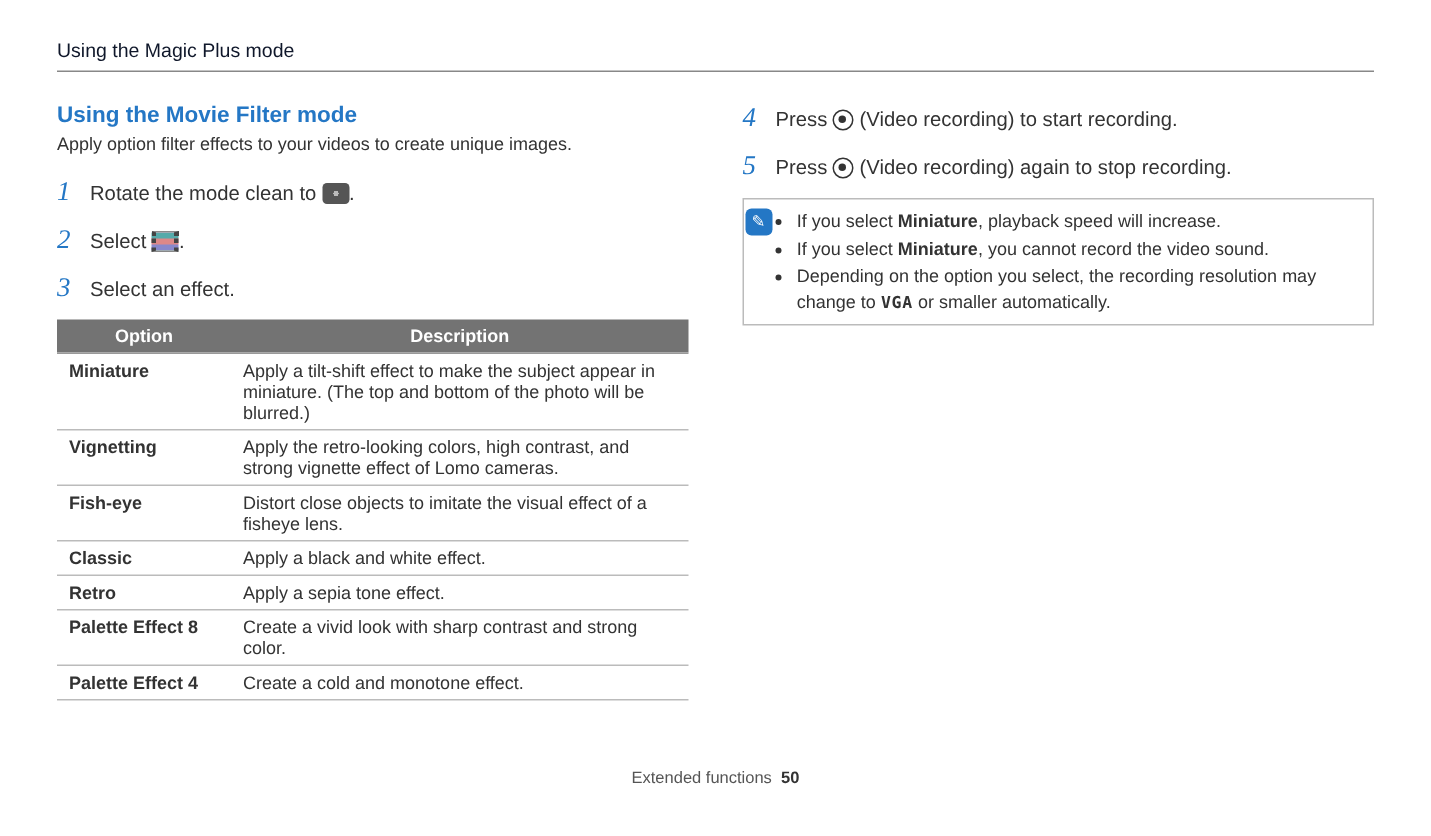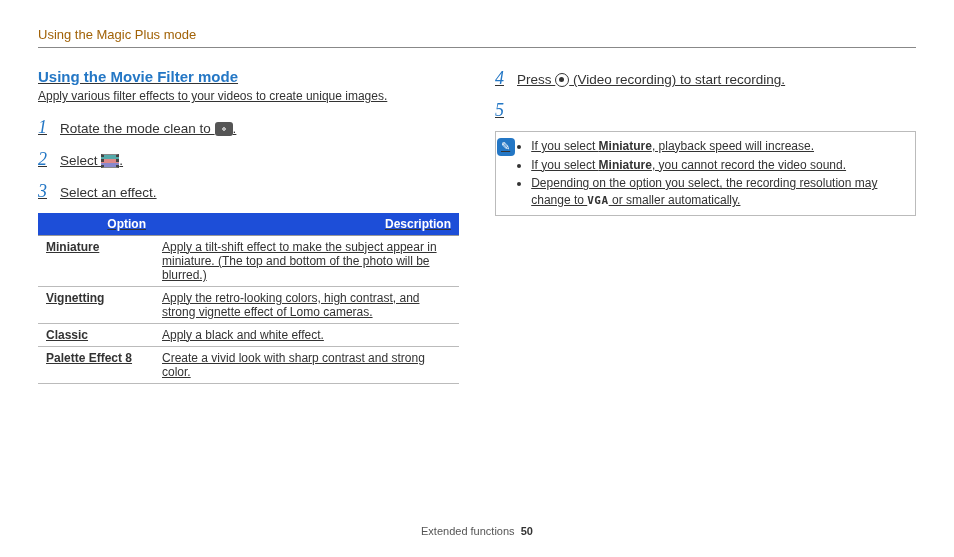--- a/index.html
+++ b/index.html
@@ -12,27 +12,26 @@
     box-sizing: border-box;
     padding: 25px 38px 0 38px;
     position: relative;
   }
   .header-bar {
     border-bottom: 1px solid #888;
     padding-bottom: 4px;
     margin-bottom: 20px;
   }
   .header-text {
-    color: #a16207;
+    color: #0f172a;
     font-size: 13px;
   }
   .columns {
     display: flex;
     gap: 36px;
-    text-decoration: underline;
   }
   .col {
     flex: 1;
     min-width: 0;
   }
   .section-title {
     color: #2477c5;
     font-weight: bold;
     font-size: 15px;
     margin: 0 0 4px 0;
@@ -101,23 +100,23 @@
     background: #333;
     border-radius: 50%;
   }
   table {
     width: 100%;
     border-collapse: collapse;
     font-size: 12px;
     margin-top: 4px;
   }
   th {
-    background: #1d4ed8;
+    background: #737373;
     color: #fff;
-    text-align: right;
+    text-align: center;
     font-weight: bold;
     padding: 4px 8px;
     border-bottom: 1px solid #999;
   }
   td {
     padding: 4px 8px;
     border-bottom: 1px solid #bbb;
     vertical-align: top;
   }
   td.opt { font-weight: bold; width: 100px; }
@@ -156,39 +155,39 @@
   .vga {
     font-family: monospace;
     font-weight: bold;
     letter-spacing: 0.5px;
     font-size: 11px;
     display: inline-block;
     vertical-align: baseline;
   }
   .footer {
     position: absolute;
-    bottom: 20px;
+    bottom: 32px;
     left: 0; right: 0;
     text-align: center;
     font-size: 11px;
     color: #555;
   }
   .footer .pg { font-weight: bold; color: #333; }
 </style>
 </head>
 <body>
 
 <div class="header-bar">
   <span class="header-text">Using the Magic Plus mode</span>
 </div>
 
 <div class="columns">
   <div class="col">
     <div class="section-title">Using the Movie Filter mode</div>
-    <div class="section-desc">Apply various filter effects to your videos to create unique images.</div>
+    <div class="section-desc">Apply option filter effects to your videos to create unique images.</div>
 
     <div class="step">
       <span class="step-num">1</span>
       <span class="step-text">
         <span>Rotate the mode clean to </span><span class="icon-dial"></span><span>.</span>
       </span>
     </div>
 
     <div class="step">
       <span class="step-num">2</span>
@@ -212,40 +211,55 @@
       <tbody id="tbl-body">
           <tr>
             <td class="opt">Miniature</td>
             <td>Apply a tilt-shift effect to make the subject appear in miniature. (The top and bottom of the photo will be blurred.)</td>
           </tr>
           <tr>
             <td class="opt">Vignetting</td>
             <td>Apply the retro-looking colors, high contrast, and strong vignette effect of Lomo cameras.</td>
           </tr>
           <tr>
+            <td class="opt">Fish-eye</td>
+            <td>Distort close objects to imitate the visual effect of a fisheye lens.</td>
+          </tr>
+          <tr>
             <td class="opt">Classic</td>
             <td>Apply a black and white effect.</td>
           </tr>
           <tr>
+            <td class="opt">Retro</td>
+            <td>Apply a sepia tone effect.</td>
+          </tr>
+          <tr>
             <td class="opt">Palette Effect 8</td>
             <td>Create a vivid look with sharp contrast and strong color.</td>
+          </tr>
+          <tr>
+            <td class="opt">Palette Effect 4</td>
+            <td>Create a cold and monotone effect.</td>
           </tr>
         </tbody>
     </table>
   </div>
 
   <div class="col">
     <div class="step">
       <span class="step-num">4</span>
       <span class="step-text">
         <span>Press </span><span class="icon-rec"></span><span> (Video recording) to start recording.</span>
       </span>
     </div>
     <div class="step">
       <span class="step-num">5</span>
+      <span class="step-text">
+        <span>Press </span><span class="icon-rec"></span><span> (Video recording) again to stop recording.</span>
+      </span>
     </div>
 
     <div class="note-box">
       <div class="note-icon-wrap">
         <div class="note-icon">✎</div>
       </div>
       <div class="note-body">
         <ul>
           <li><span>If you select </span><span class="bold">Miniature</span><span>, playback speed will increase.</span></li>
           <li><span>If you select </span><span class="bold">Miniature</span><span>, you cannot record the video sound.</span></li>

